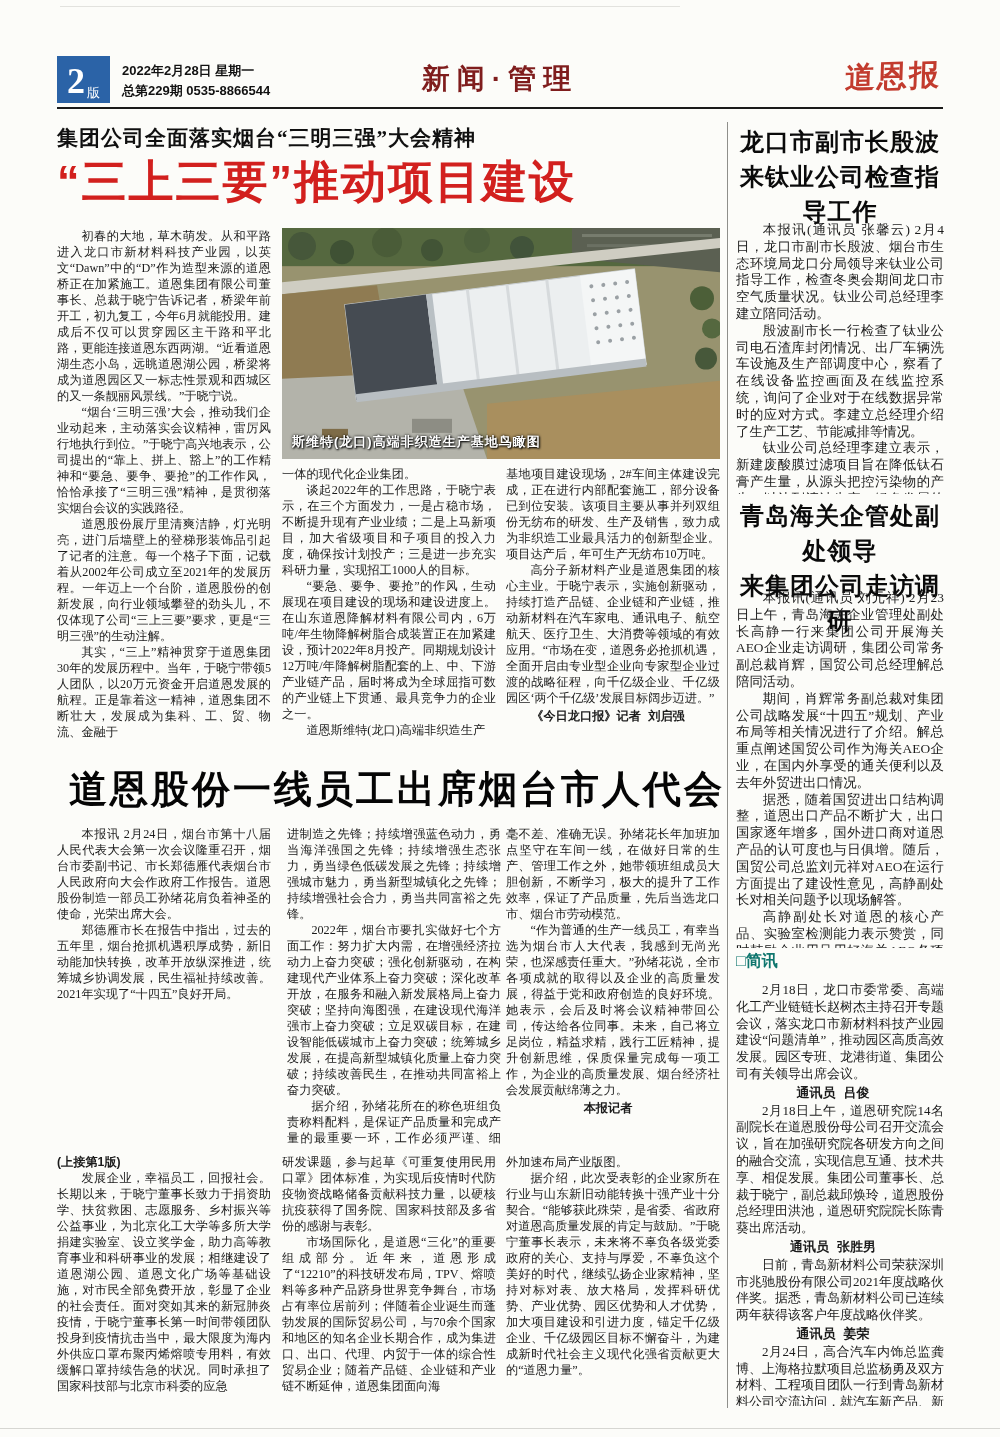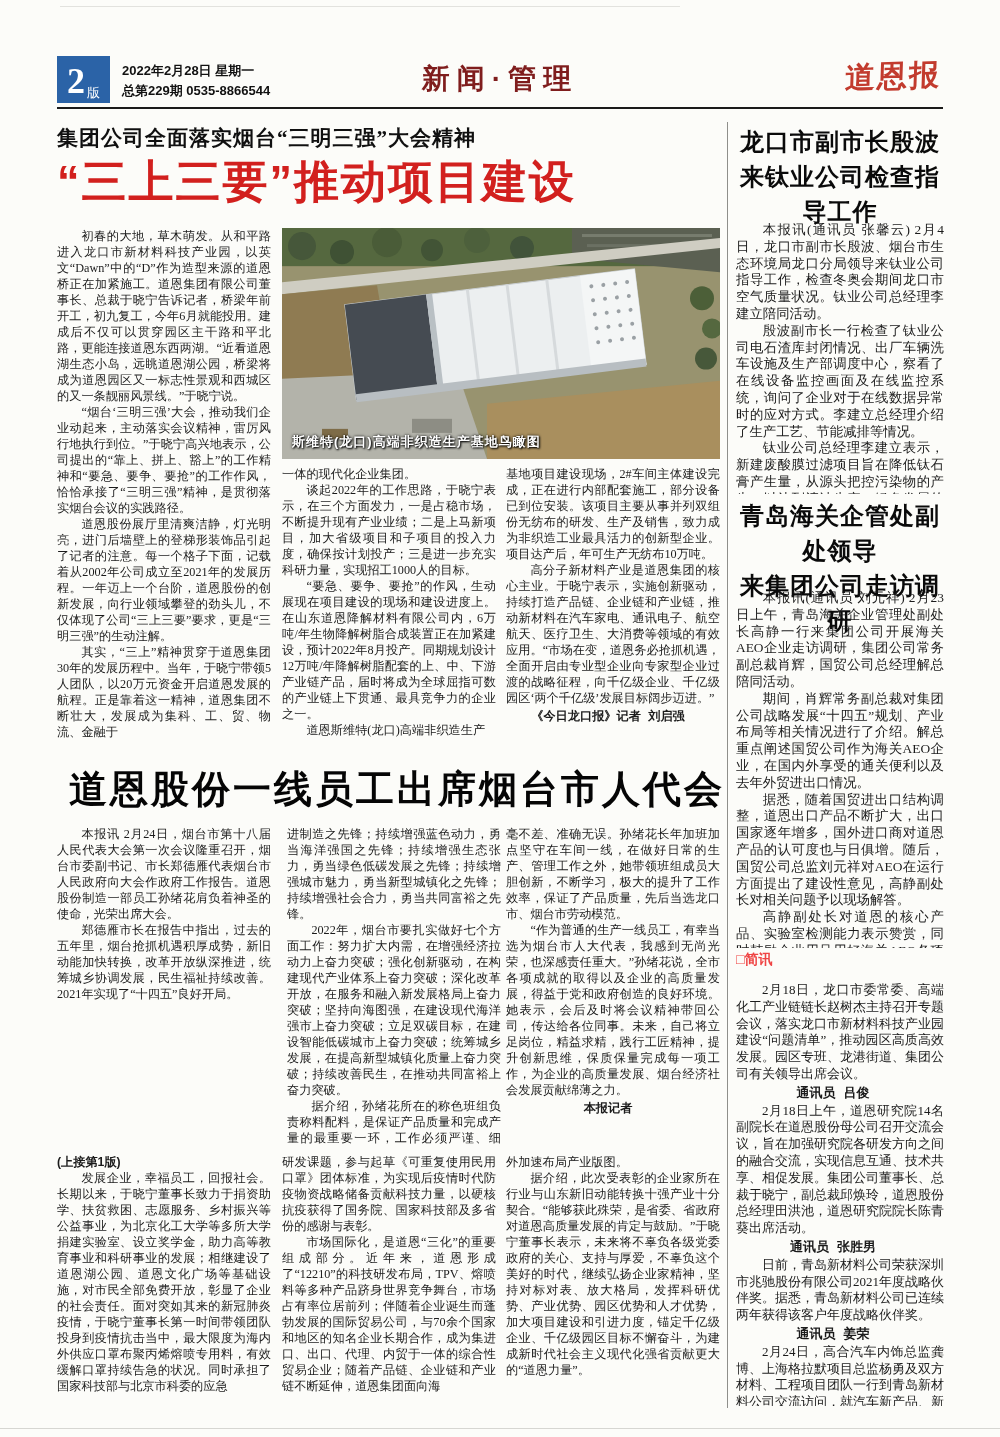--- a/index.html
+++ b/index.html
@@ -66,21 +66,21 @@
   .sb-title{position:absolute;left:736px;width:208px;text-align:center;
     font-family:"Liberation Sans","DejaVu Sans",sans-serif;font-weight:900;font-size:24px;
     line-height:35px;color:#0a0a0a;letter-spacing:1px;}
   .sb-t1{top:124px;}
   .sb-t2{top:498px;}
   .sb-col{position:absolute;left:736px;width:208px;font-size:13.4px;line-height:16.8px;
     text-align:justify;overflow:hidden;}
   .sb-b1{top:222px;height:272px;}
   .sb-b2{top:590px;height:358px;}
   .briefs-header{position:absolute;left:736px;top:951px;width:208px;
-    font-family:"Liberation Sans",sans-serif;font-weight:bold;font-size:14px;color:#ef4444;}
+    font-family:"Liberation Sans",sans-serif;font-weight:bold;font-size:16px;color:#0f766e;}
   .sb-briefs{top:982px;height:424px;font-size:13px;}
   .sb-briefs .byline{padding-right:14px;}
 </style>
 </head>
 <body>
 
 <div class="page">
   <div class="scan-top"></div>
   <div class="scan-bottom"></div>
 

